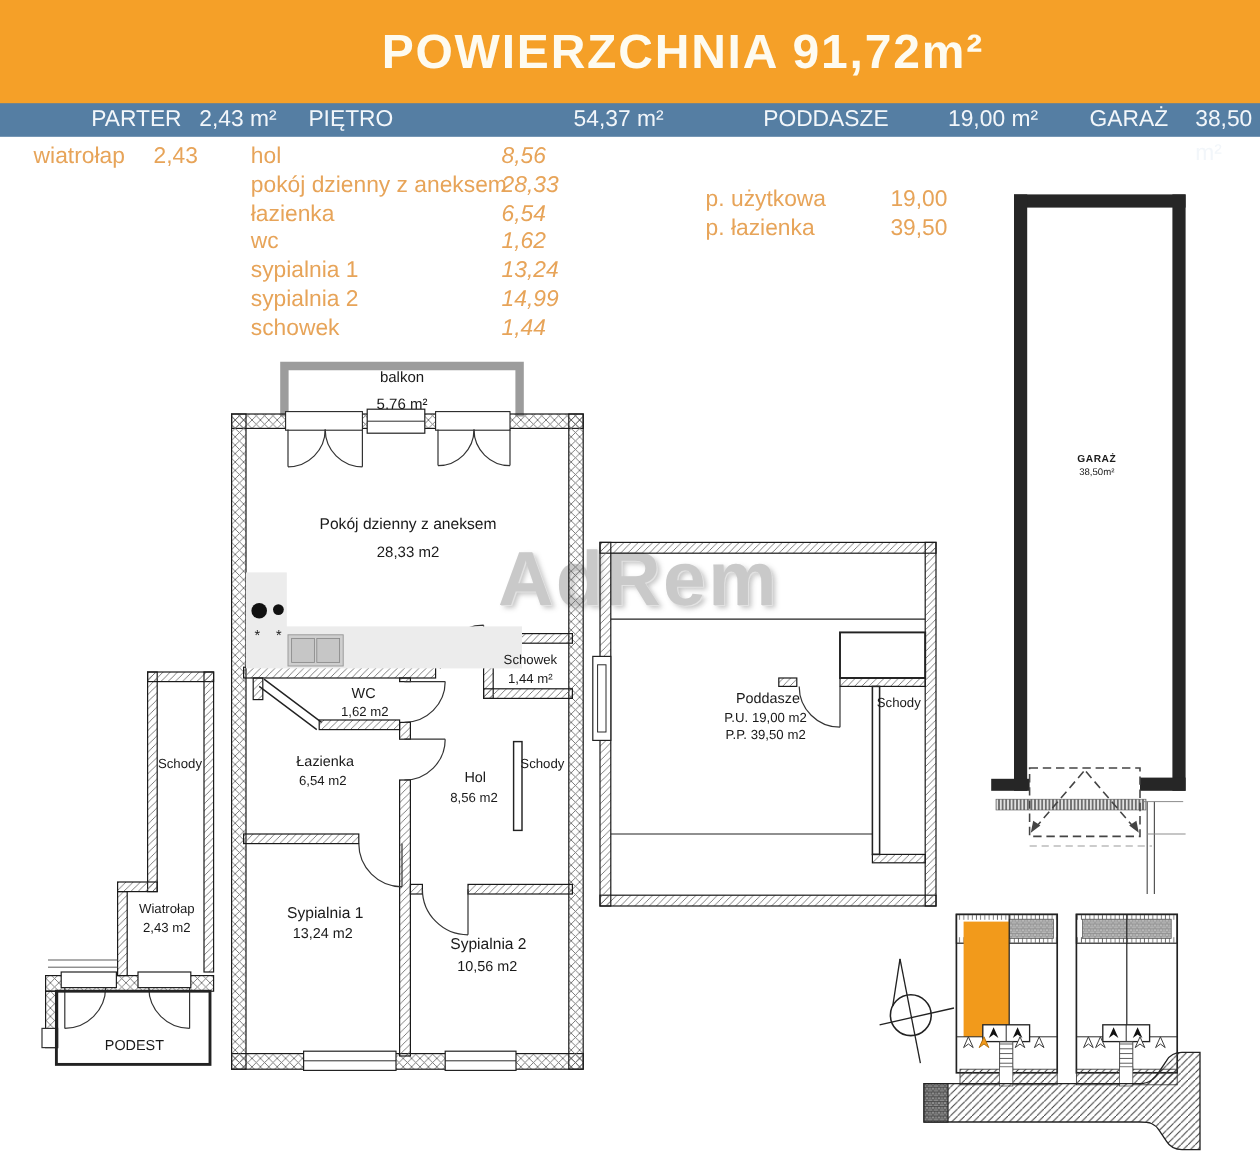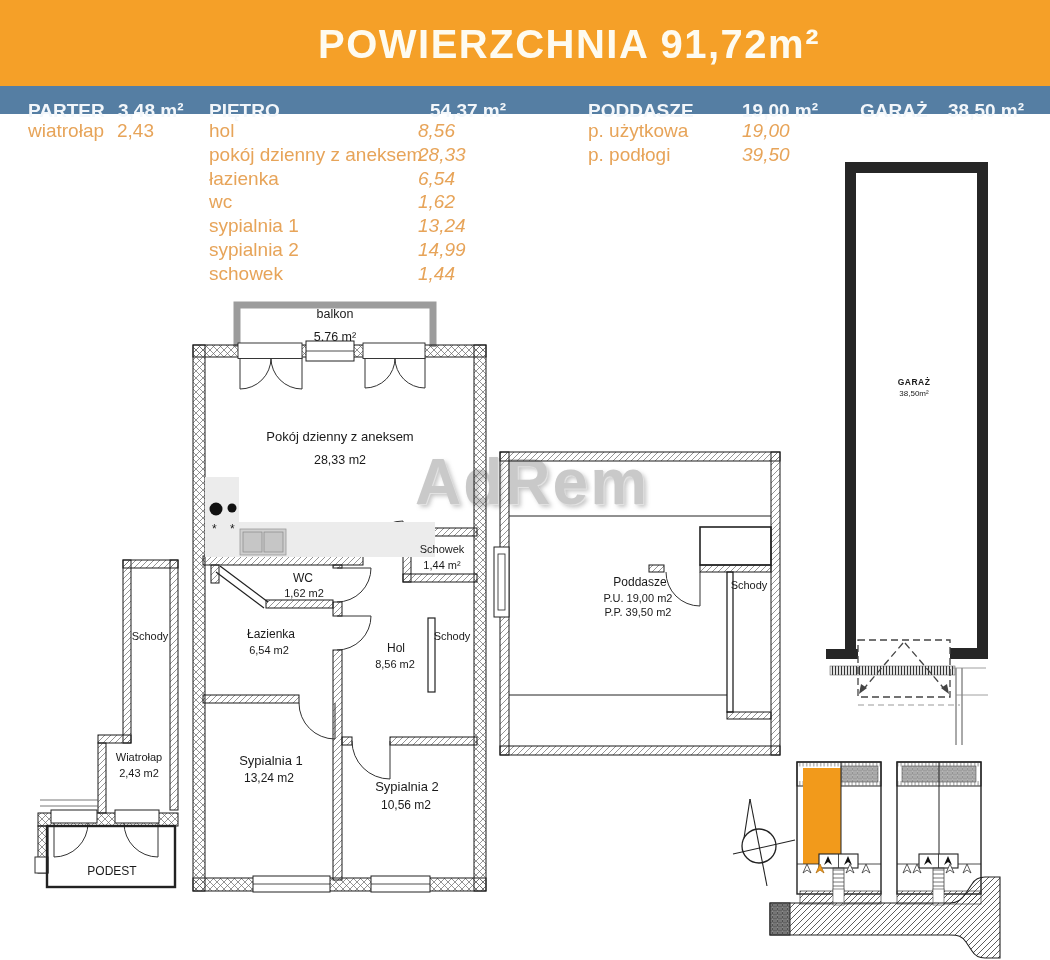--- a/index.html
+++ b/index.html
@@ -4,46 +4,46 @@
 <style>
   html,body{margin:0;padding:0;background:#fff;width:1050px;height:960px;overflow:hidden;
     font-family:"Liberation Sans", sans-serif;}
   #stage{position:relative;width:1050px;height:960px;background:#fff;}
   
   #hdr{position:absolute;left:0;top:0;width:1050px;height:100px;background:#F5A028;padding-left:44px;}
   #hdr .t{width:100%;text-align:center;line-height:88px;font-size:40px;font-weight:bold;
     letter-spacing:1.5px;color:#FEFBF0;}
   
   #bar{position:absolute;left:0;top:86px;width:1050px;height:28px;background:#557EA3;}
-  #bar span{position:absolute;top:11px;line-height:28px;font-size:19px;font-weight:bold;color:#F2F6FA;}
+  #bar span{position:absolute;top:0;line-height:28px;font-size:19px;font-weight:normal;color:#F2F6FA;margin-left:48px;}
   
   .col{position:absolute;top:119px;color:#E7A459;font-size:19px;}
   .col .row{position:relative;height:23.8px;line-height:23.8px;white-space:nowrap;}
   .col .row .v{position:absolute;top:0;}
-  #col-parter{left:28px;} #col-parter .v{left:89px;}
+  #col-parter{left:28px;} #col-parter .v{left:100px;}
   #col-pietro{left:209px;} #col-pietro .v{left:209px;font-style:italic;}
-  #col-poddasze{left:588px;} #col-poddasze .v{left:154px;font-style:italic;}
+  #col-poddasze{left:588px;margin-top:36px;} #col-poddasze .v{left:154px;}
   
   #wm{position:absolute;left:415px;top:445px;z-index:1;font-size:64px;font-weight:bold;
     letter-spacing:2px;color:#C9C9C9;text-shadow:1px 1px 0 #e2e2e2, 3px 3px 4px rgba(90,90,90,.35);}
   svg#plans{position:absolute;left:0;top:0;z-index:2;}
   svg text{font-family:"Liberation Sans", sans-serif;fill:#1a1a1a;}
 </style>
 </head>
 <body>
 
 <div id="stage">
 
   <div id="hdr">
     <div class="t">POWIERZCHNIA 91,72m²</div>
   </div>
 
   <div id="bar">
     <span style="left:28px">PARTER</span>
-    <span style="left:118px">3,48 m²</span>
+    <span style="left:118px">2,43 m²</span>
     <span style="left:209px">PIĘTRO</span>
     <span style="left:430px">54,37 m²</span>
     <span style="left:588px">PODDASZE</span>
     <span style="left:742px">19,00 m²</span>
     <span style="left:860px">GARAŻ</span>
     <span style="left:948px">38,50 m²</span>
   </div>
 
   <div id="col-parter" class="col">
     <div class="row">
@@ -57,21 +57,21 @@
     <div class="row"><span>pokój dzienny z aneksem</span><span class="v">28,33</span></div>
     <div class="row"><span>łazienka</span><span class="v">6,54</span></div>
     <div class="row"><span>wc</span><span class="v">1,62</span></div>
     <div class="row"><span>sypialnia 1</span><span class="v">13,24</span></div>
     <div class="row"><span>sypialnia 2</span><span class="v">14,99</span></div>
     <div class="row"><span>schowek</span><span class="v">1,44</span></div>
   </div>
 
   <div id="col-poddasze" class="col">
     <div class="row"><span>p. użytkowa</span><span class="v">19,00</span></div>
-    <div class="row"><span>p. podłogi</span><span class="v">39,50</span></div>
+    <div class="row"><span>p. łazienka</span><span class="v">39,50</span></div>
   </div>
 
   <div id="wm">AdRem</div>
 
   <svg id="plans" width="1050" height="960" viewBox="0 0 1050 960">
     <defs>
       <pattern id="xh" width="7" height="7" patternUnits="userSpaceOnUse">
         <path d="M0,0 L7,7 M7,0 L0,7" stroke="#666" stroke-width="0.7" fill="none"></path>
       </pattern>
       <pattern id="dh" width="6" height="6" patternUnits="userSpaceOnUse">

